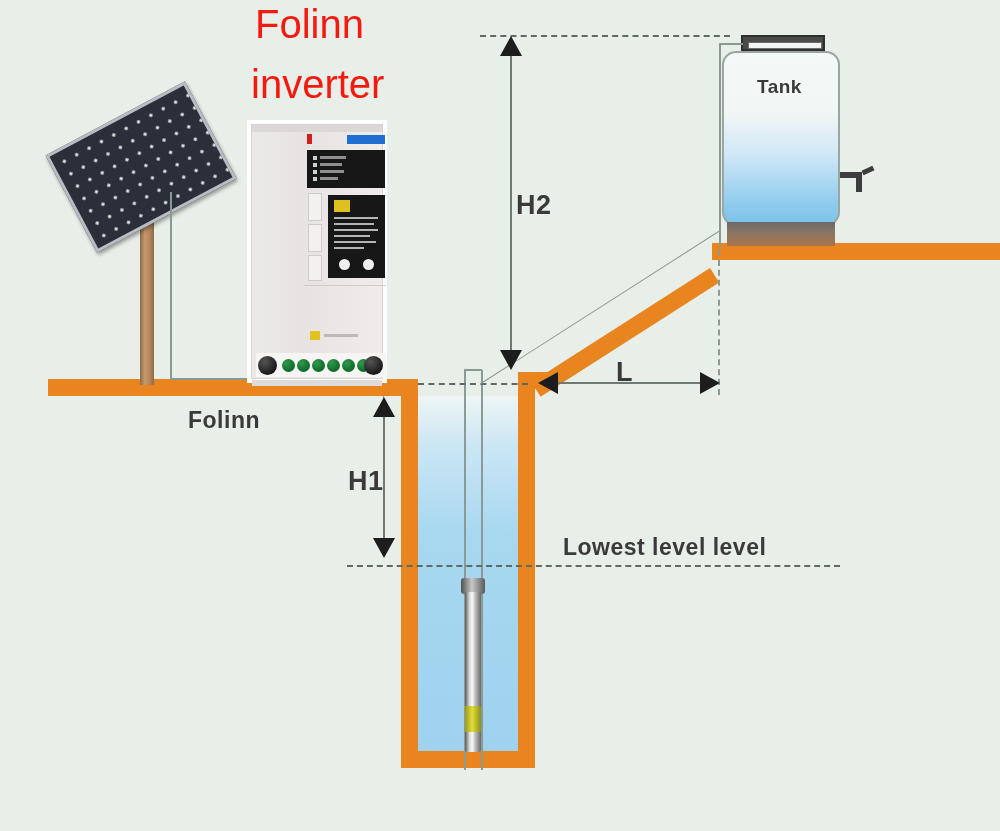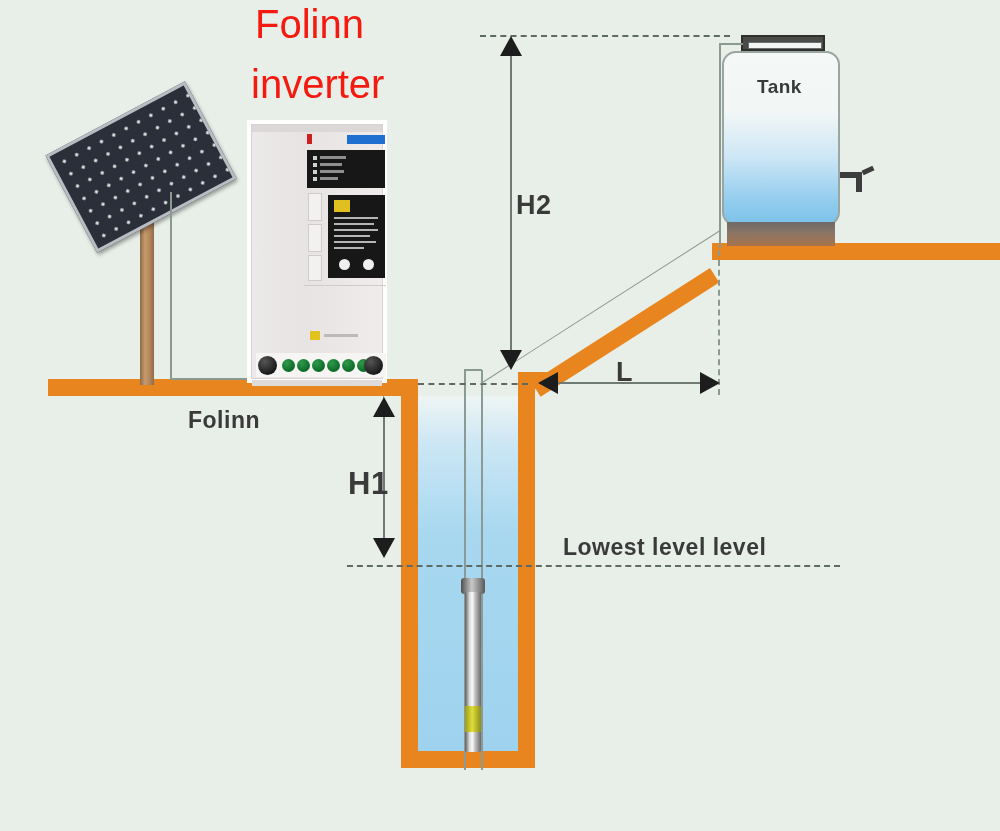--- a/index.html
+++ b/index.html
@@ -330,21 +330,21 @@
   <div class="lbl" style="left:516px; top:190px; font-size:27px;">H2</div>
 
   <div class="dim-line-h" style="left:540px; top:382px; width:178px;"></div>
   <div class="arrow arrow-left" style="left:538px; top:372px;"></div>
   <div class="arrow arrow-right" style="left:700px; top:372px;"></div>
   <div class="lbl" style="left:616px; top:357px; font-size:27px;">L</div>
 
   <div class="dim-line-v" style="left:383px; top:400px; height:155px;"></div>
   <div class="arrow arrow-up" style="left:373px; top:397px;"></div>
   <div class="arrow arrow-down" style="left:373px; top:538px;"></div>
-  <div class="lbl" style="left:348px; top:466px; font-size:31px;">H1</div>
+  <div class="lbl" style="left:348px; top:466px; font-size:27px;">H1</div>
 
   <div class="lbl-red" style="left:255px; top:2px; font-size:40px;">Folinn</div>
   <div class="lbl-red" style="left:251px; top:62px; font-size:40px;">inverter</div>
 
 
   <div class="lbl" style="left:757px; top:76px; font-size:19px;">Tank</div>
 
   <div class="lbl" style="left:188px; top:407px; font-size:23px;">Folinn</div>
 
   <div class="lbl" style="left:563px; top:534px; font-size:23px;">Lowest level level</div>

